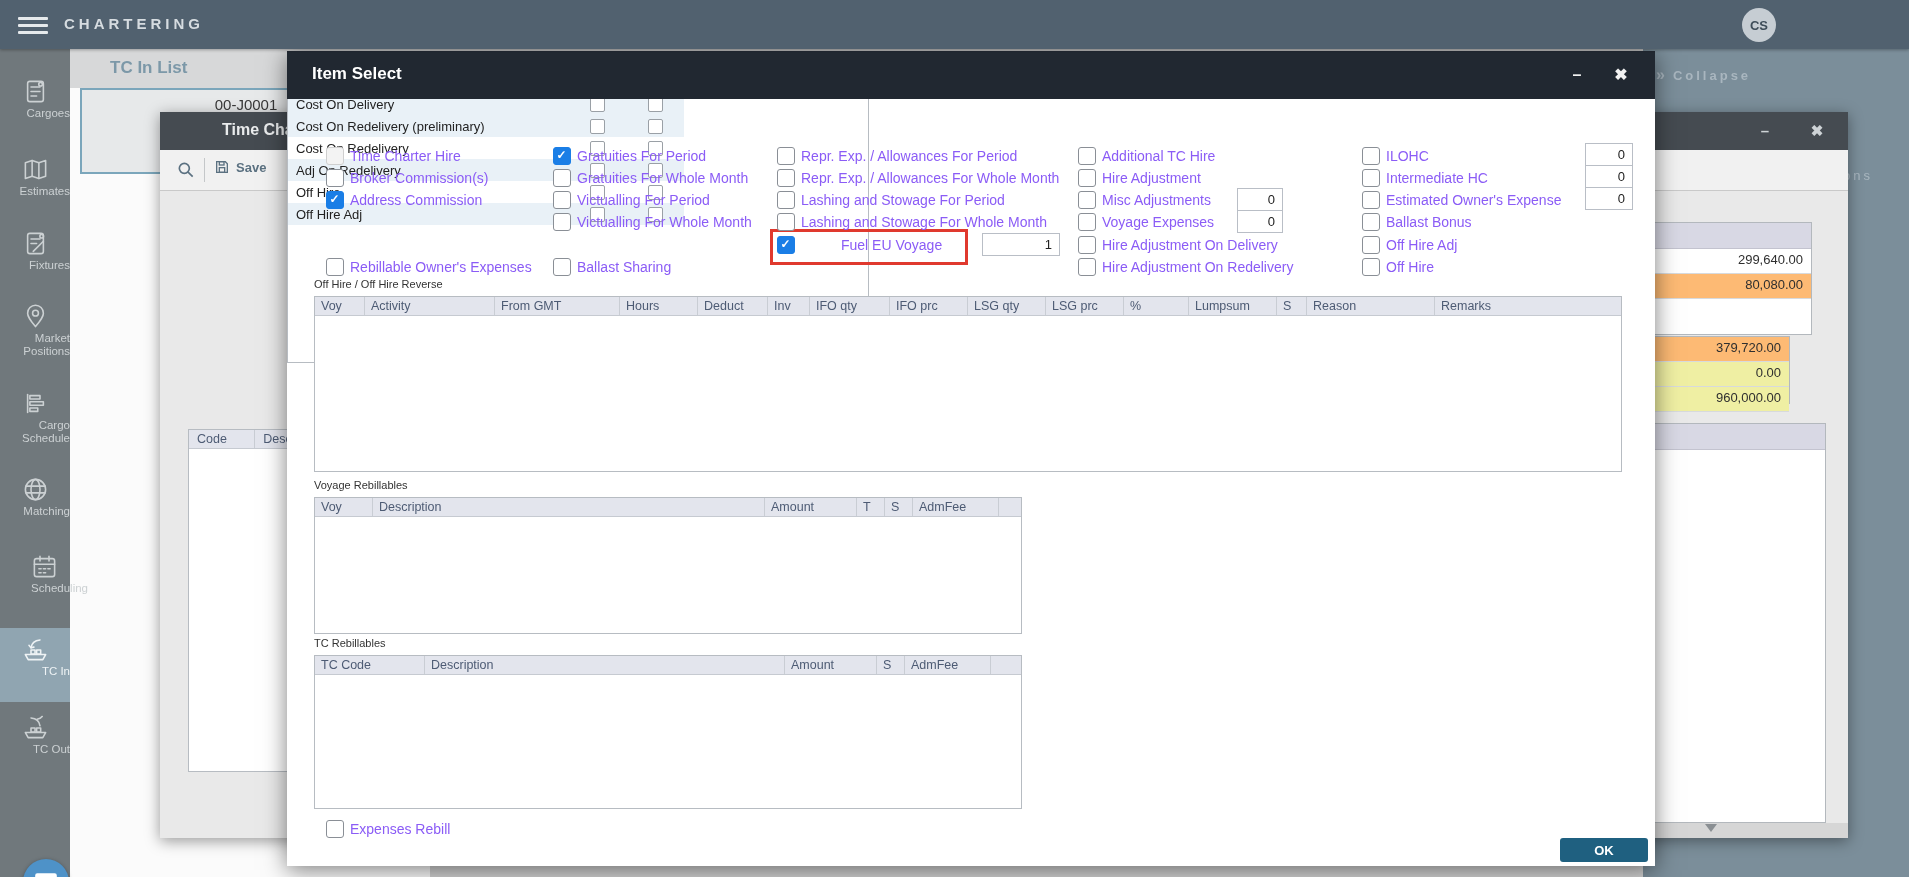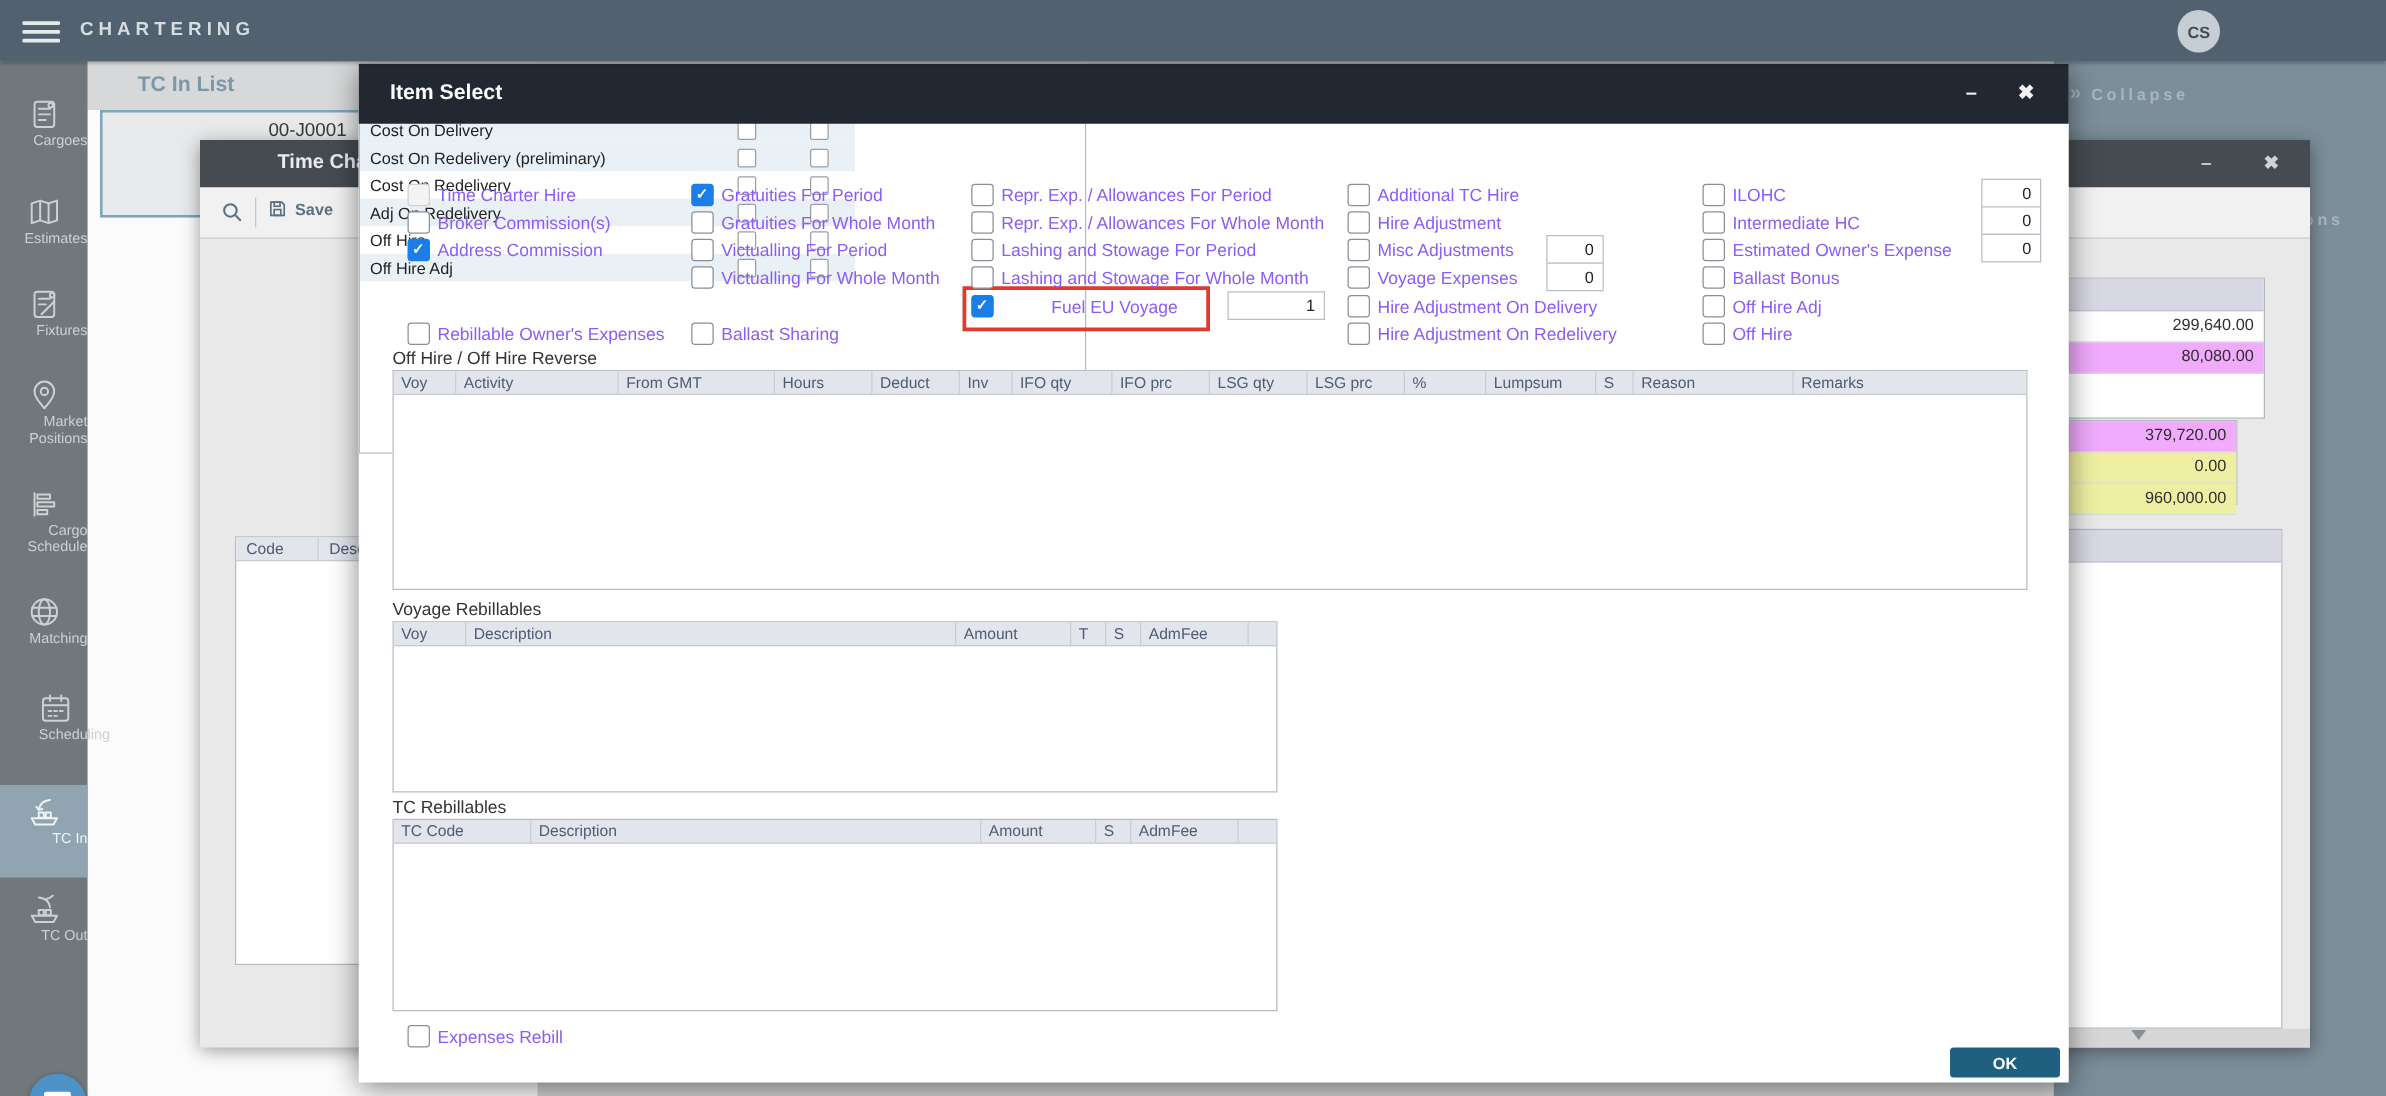--- a/index.html
+++ b/index.html
@@ -34,62 +34,62 @@
   #tclist-body{left:70px;top:88px;width:360px;height:789px;background:#fbfbfb}
   #tclist-item{left:80px;top:88px;width:332px;height:82px;background:#e7e9ea;border:2px solid #7ba6bb;cursor:pointer}
   #tclist-item-text{left:80px;top:96px;width:332px;text-align:center;font-size:15px;color:#3a3a3a}
 
   
   #side-panel{left:1643px;top:49px;width:266px;height:828px;background:#7b8e9a}
   #collapse-btn{left:1656px;top:66px;display:flex;gap:10px;align-items:center;cursor:pointer;color:#a9b6bf;
                 font-weight:bold}
   #collapse-chevron{font-size:16px;letter-spacing:-2px}
   #collapse-label{font-size:13px;letter-spacing:3px}
-  #panel-partial{left:1843px;top:168px;color:#a9b6bf;font-weight:bold;font-size:13px;letter-spacing:3px;cursor:pointer}
+  #panel-partial{left:1843px;top:168px;color:#a9b6bf;font-weight:normal;font-size:13px;letter-spacing:3px;cursor:pointer}
 
   
   #tcwin{left:160px;top:112px;width:1688px;height:726px;background:#e9e9e9;box-shadow:0 3px 14px rgba(0,0,0,.4)}
   #tcwin-header{left:0;top:0;width:1688px;height:38px;background:#454b51}
   #tcwin-title{left:62px;top:9px;font-size:16px;font-weight:bold;color:#e9ebec;white-space:nowrap}
   .winctl{top:8px;width:22px;height:22px;color:#ced3d6;font-size:15px;font-weight:bold;text-align:center;line-height:22px;cursor:pointer}
   #tcwin-min{left:1594px}  #tcwin-close{left:1646px}
   #tcwin-toolbar{left:0;top:38px;width:1688px;height:40px;background:#f1f1f1;border-bottom:1px solid #c9c9c9}
   #tc-search{left:16px;top:10px;cursor:pointer}
   #tc-toolsep{left:44px;top:8px;width:1px;height:24px;background:#c4c7c9}
   #tc-save{left:54px;top:9px;display:flex;gap:6px;align-items:center;cursor:pointer;color:#5b7181;font-size:13px;font-weight:bold}
   .formlabel{position:absolute;right:1410px;width:130px;text-align:right;font-size:13px;color:#4a4a4a;white-space:nowrap}
   #tc-lefttable{left:28px;top:317px;width:240px;height:341px;background:#fff;border:1px solid #b7bcc2}
   #tc-lefttable-head{height:18px;background:#e3e5ed;border-bottom:1px solid #c6cad1;display:flex;font-size:12.5px;color:#4d5b74}
   #tc-lefttable-head div{padding:2px 0 0 8px;border-right:1px solid #c9cdd4}
   
   .valbox{position:absolute;background:#fff;border:1px solid #b3b8bd}
   .valhead{height:22px;background:#d8d8e4;border-bottom:1px solid #c3c3cf;font-size:12.5px;color:#4d5b74;padding:3px 0 0 10px}
   .valrow{height:21px;font-size:13px;color:#2f2f2f;text-align:right;padding:3px 8px 0 0;border-bottom:1px solid #d7dadd}
-  .bg-blue{background:#f0abfc}
+  .bg-blue{background:#fdba74}
   .bg-yellow{background:#efefa3}
   #tcwin-scrollstrip{left:1495px;top:711px;width:193px;height:15px;background:#d6d6d6}
   #tcwin-scrolldown{left:1545px;top:712px;width:0;height:0;border-left:6px solid transparent;border-right:6px solid transparent;border-top:8px solid #8a8f93;cursor:pointer}
 
   
   #modal{left:287px;top:51px;width:1368px;height:815px;background:#fff;z-index:50;box-shadow:0 4px 22px rgba(0,0,0,.5)}
   #modal-header{left:0;top:0;width:1368px;height:48px;background:#212831}
   #modal-title{left:25px;top:13px;font-size:17px;font-weight:bold;color:#fff}
   #modal-min{left:1278px;top:12px}  #modal-close{left:1322px;top:12px}
   .winctl2{position:absolute;width:24px;height:24px;color:#f2f2f2;font-size:16px;font-weight:bold;text-align:center;line-height:24px;cursor:pointer}
 
   .cb{position:absolute;width:16px;height:16px;border:1px solid #8a8f96;border-radius:3px;background:#fff;cursor:pointer}
   .cb.checked{background:#1a7ee6;border-color:#1a7ee6}
   .cb.checked::after{content:"\2713";color:#fff;font-size:12px;font-weight:bold;position:absolute;left:2.5px;top:0px}
   .cb.disabled{background:#f3f3f3;border-color:#cfcfcf}
   .cblabel{position:absolute;font-size:14px;color:#8b5cf6;white-space:nowrap}
   .numbox{position:absolute;border:1px solid #b9bec6;background:#fff;font-family:"Liberation Sans",sans-serif;
           font-size:13px;color:#222;text-align:right;padding:0 7px 0 0;box-sizing:border-box}
   #fuel-highlight{border:3px solid #e0392e;background:transparent;pointer-events:none}
 
-  .section-label{position:absolute;font-size:14px;color:#333}
+  .section-label{position:absolute;font-size:11px;color:#333}
   .dtable{position:absolute;background:#fff;border:1px solid #b7bcc2}
   .dtable-head{display:flex;height:18px;background:#e3e5ed;border-bottom:1px solid #c6cad1}
   .dtable-head div{font-size:12.5px;color:#4d5b74;padding:2px 0 0 6px;border-right:1px solid #c9cdd4;
                    box-sizing:border-box;overflow:hidden;white-space:nowrap}
   .dtable-head div:last-child{border-right:none}
 
   #dgrid{left:755px;top:446px;width:580px;height:310px;background:#fff;border:1px solid #b7bcc2}
   .dgrid-head{display:flex;height:18px;background:#e3e5ed;border-bottom:1px solid #c6cad1;width:396px}
   .dgrid-head div{font-size:12.5px;color:#4d5b74;padding:2px 0 0 8px;border-right:1px solid #c9cdd4;box-sizing:border-box}
   .dgrid-row{display:flex;height:22px;width:396px;align-items:center}

